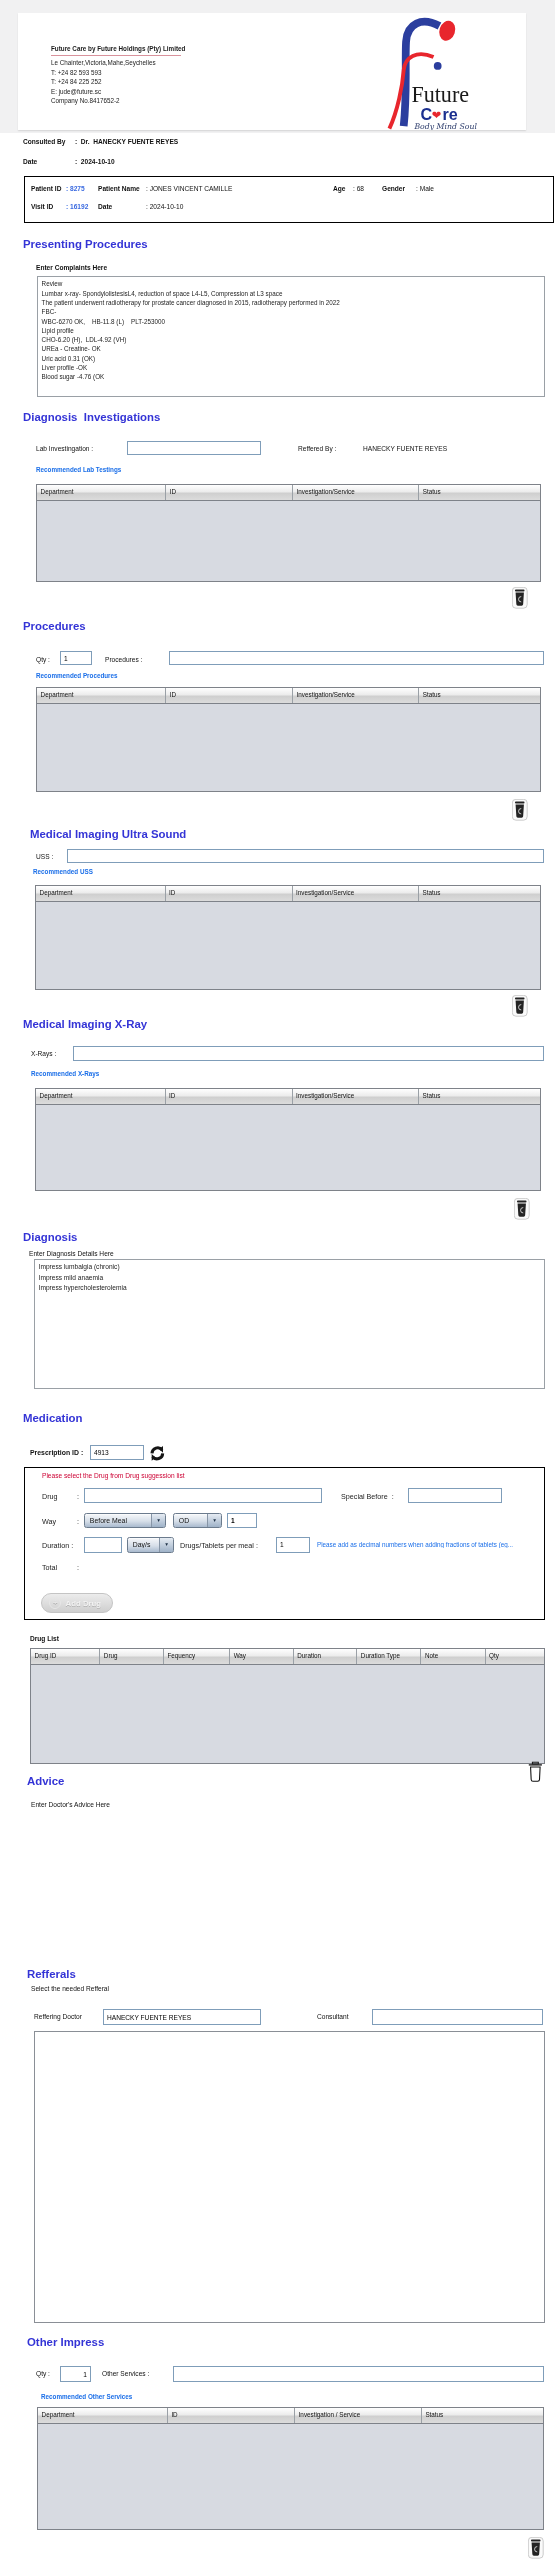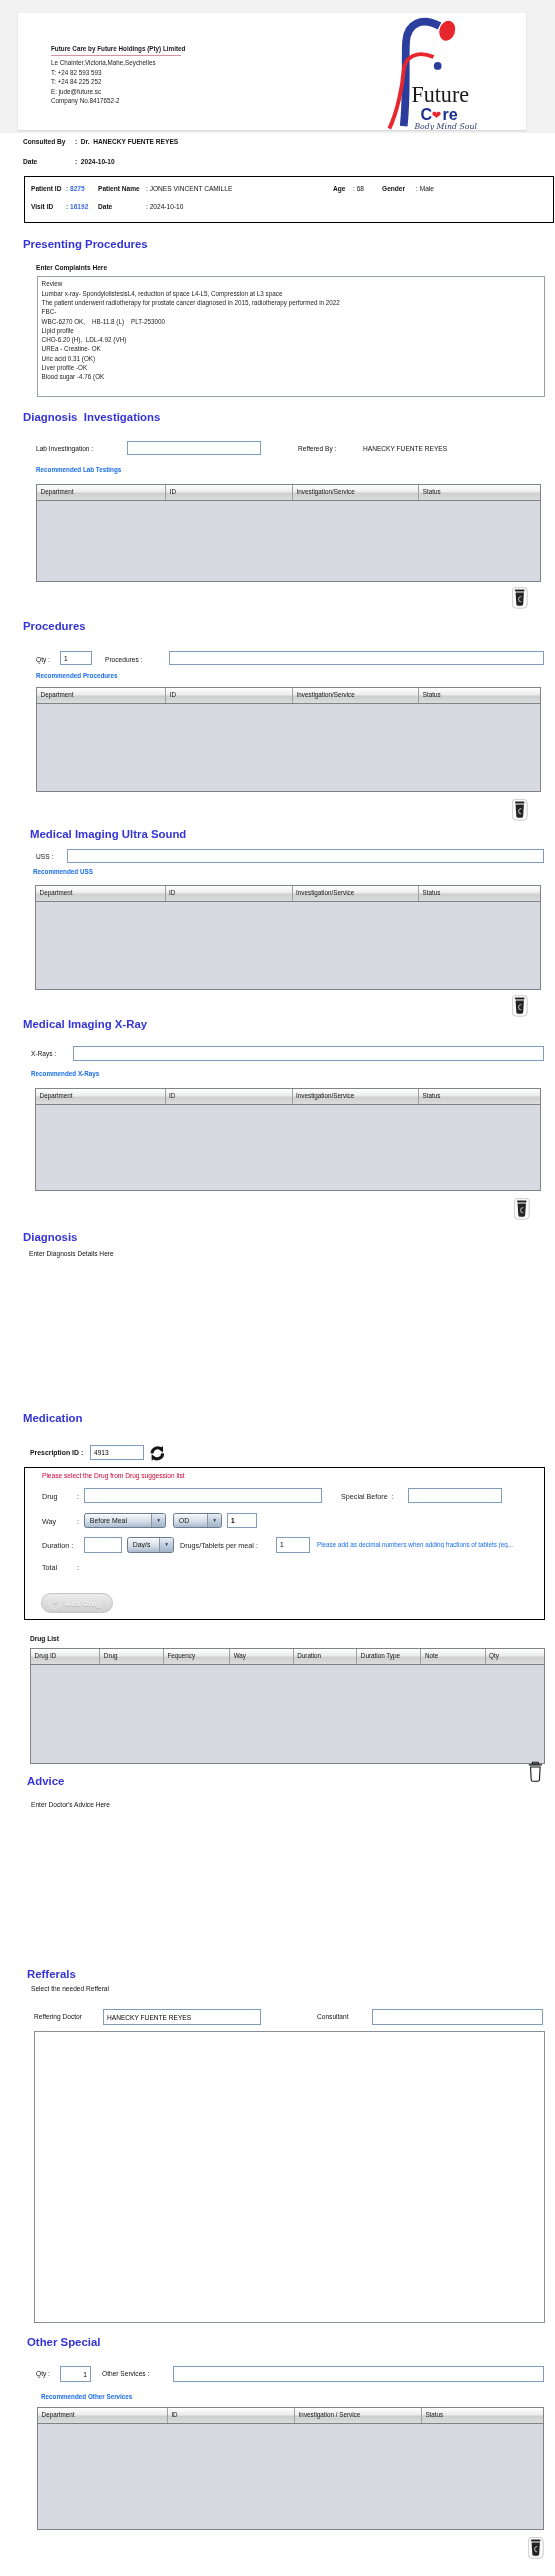--- a/index.html
+++ b/index.html
@@ -194,20 +194,23 @@
     <svg width="15.5" height="21.5" viewBox="0 0 26 36">
       <rect x="0.5" y="0.5" width="25" height="35" rx="6" fill="#fafafa" stroke="#aaa"></rect>
       <rect x="5" y="4" width="16" height="3.5" rx="1.5" fill="#232323"></rect>
       <path d="M6 9 h14 l-1.3 20 a2.5 2.5 0 0 1 -2.5 2.3 h-6.4 a2.5 2.5 0 0 1 -2.5 -2.3 z" fill="#232323"></path>
       <path d="M15.5 16 a4.3 4.3 0 1 0 0 9" stroke="#e8e8e8" stroke-width="1.4" fill="none"></path>
     </svg>
   </button>
 
   <span class="heading" style="left:23px;top:1231px;">Diagnosis</span>
   <span class="plain-label" style="left:29px;top:1250px;">Enter Diagnosis Details Here</span>
+  <textarea class="area" style="left: 34px; top: 1259px; width: 511px; height: 130px; font-size: 6.6px; line-height: 10.2px;">Impress lumbalgia (chronic)
+Impress mild anaemia
+Impress hypercholesterolemia</textarea>
 
   <span class="heading" style="left:23px;top:1412px;">Medication</span>
   <span class="sublabel" style="left:30px;top:1449px;font-size:6.9px;">Prescription ID :</span>
   <input class="tb" style="left: 90px; top: 1445px; width: 54px; height: 15px;" value="4913">
   <button class="icon-btn" style="left:149px;top:1445px;width:16.7px;height:16.7px;">
     <svg width="16.7" height="16.7" viewBox="0 0 28 28">
       <path d="M5 14 A9.5 9.5 0 0 1 22 8.5" stroke="#151515" stroke-width="5" fill="none"></path>
       <polygon points="23.5,1.5 23.5,13 17,6.8" fill="#151515"></polygon>
       <path d="M23 14 A9.5 9.5 0 0 1 6 19.5" stroke="#151515" stroke-width="5" fill="none"></path>
       <polygon points="4.5,26.5 4.5,15 11,21.2" fill="#151515"></polygon>
@@ -278,21 +281,21 @@
   <span class="plain-label" style="left:31px;top:1801px;">Enter Doctor's Advice Here</span>
 
   <span class="heading" style="left:27px;top:1968px;">Refferals</span>
   <span class="plain-label" style="left:31px;top:1985px;">Select the needed Refferal</span>
   <span class="plain-label" style="left:34px;top:2013px;">Reffering Doctor</span>
   <input class="tb" style="left: 103px; top: 2009px; width: 158px; height: 16px;" value="HANECKY FUENTE REYES">
   <span class="plain-label" style="left:317px;top:2013px;">Consultant</span>
   <input class="tb" style="left: 372px; top: 2009px; width: 171px; height: 16px;">
   <div class="ref-box"></div>
 
-  <span class="heading" style="left:27px;top:2336px;">Other Special</span>
+  <span class="heading" style="left:27px;top:2336px;">Other Impress</span>
   <span class="plain-label" style="left:36px;top:2370px;">Qty :</span>
   <input class="tb num-right" style="left: 60px; top: 2366px; width: 31px; height: 16px;" value="1">
   <span class="plain-label" style="left:102px;top:2370px;">Other Services :</span>
   <input class="tb" style="left: 173px; top: 2366px; width: 371px; height: 15.5px;">
   <span class="link" style="left:41px;top:2393px;">Recommended Other Services</span>
   <div class="svc-table" style="left:37px;top:2407px;width:507px;height:123px;">
     <div class="svc-head">
       <div class="cell c1">Department</div>
       <div class="cell c2">ID</div>
       <div class="cell c3">Investigation / Service</div>

